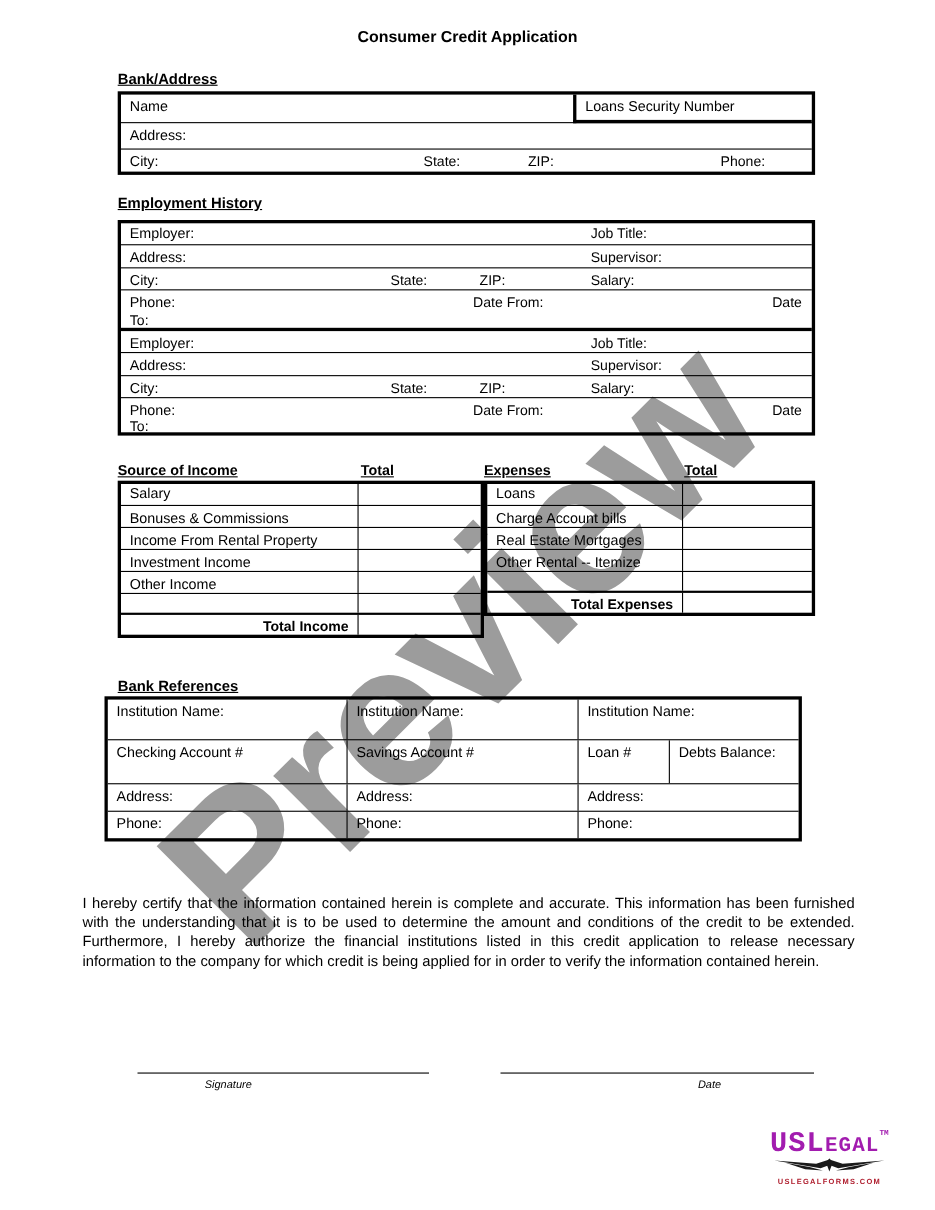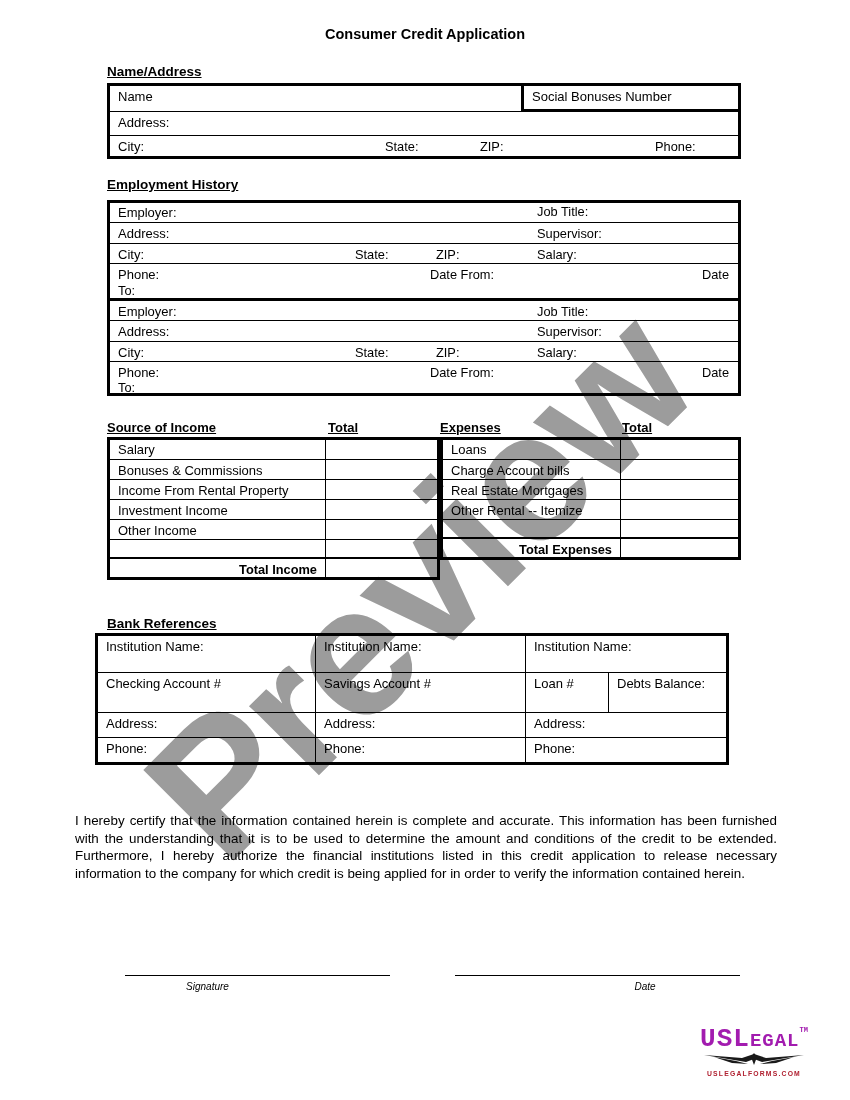--- a/index.html
+++ b/index.html
@@ -45,26 +45,26 @@
 </style>
 </head>
 <body>
 
 <div class="page">
 
   <div class="watermark">Preview</div>
 
   <div class="z title">Consumer Credit Application</div>
 
-  <div class="z sec-h" style="top:64px">Name/Address</div>
+  <div class="z sec-h" style="top:64px">Bank/Address</div>
   <div class="z tbl" style="left:107px;top:83px;width:634px">
     <div class="row" style="height:25px">
       <span class="lbl">Name</span>
       <div class="ssn-cell">
-        <span class="lbl">Social Bonuses Number</span>
+        <span class="lbl">Loans Security Number</span>
       </div>
     </div>
     <div class="row bt1" style="height:24px">
       <span class="lbl">Address:</span>
     </div>
     <div class="row bt1" style="height:21px">
       <span class="lbl">City:</span>
       <span class="al" style="left:275px">State:</span>
       <span class="al" style="left:370px">ZIP:</span>
       <span class="al" style="left:545px">Phone:</span>

